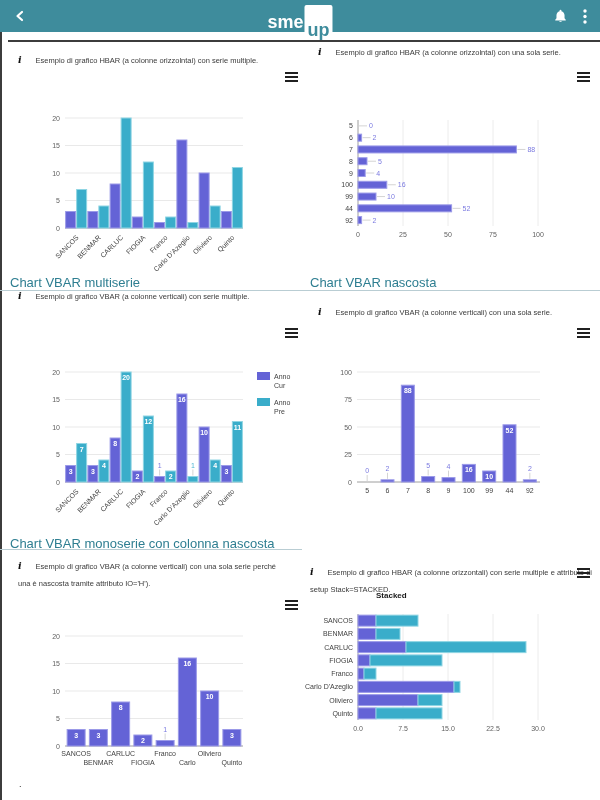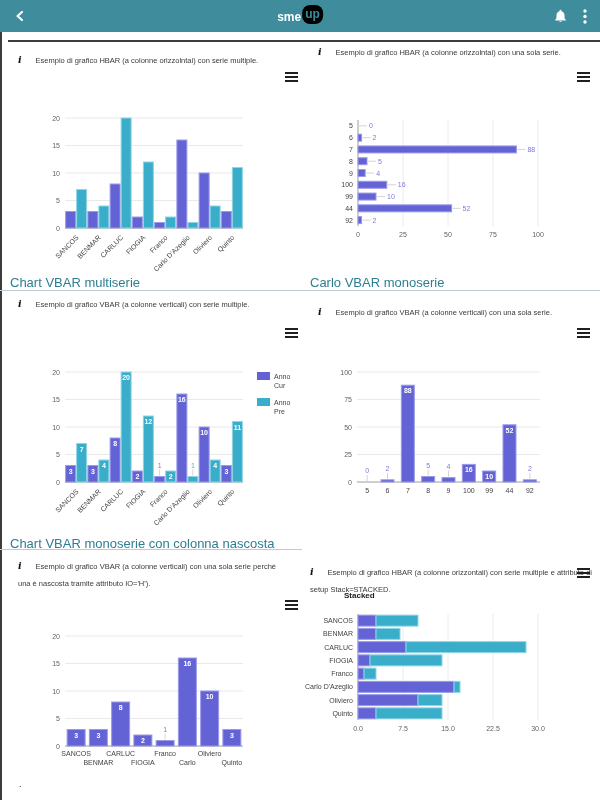--- a/index.html
+++ b/index.html
@@ -1,24 +1,24 @@
 <!DOCTYPE html>
 <html><head>
 <meta charset="utf-8">
 <style>
   * { margin:0; padding:0; box-sizing:border-box; }
   html,body { width:600px; height:800px; }
   body { position:relative; font-family:"Liberation Sans",sans-serif; background:#fff; overflow:hidden; }
 
   .appbar { position:absolute; top:0; left:0; width:600px; height:32px; background:#3e8c9c;
             display:flex; align-items:center; padding:0 13px; z-index:5; }
-  .logo { position:absolute; left:50%; transform:translateX(-50%); top:5px; font-size:12px;
-          font-weight:700; color:#fff; display:flex; align-items:flex-end; }
-  .logo .up { display:inline-block; background:#000000; color:#3e8c9c; border-radius:8px;
-              padding:0 3px 1px 3px; margin-left:1px; line-height:18px; }
+  .logo { position:absolute; left:50%; transform:translateX(-50%); top:5px; font-size:18px;
+          font-weight:700; color:#fff; display:flex; align-items:center; }
+  .logo .up { display:inline-block; background:#ffffff; color:#3e8c9c; border-radius:2px;
+              padding:16px 3px 1px 3px; margin-left:1px; line-height:18px; }
   .abar-right { margin-left:auto; display:flex; align-items:center; gap:15px; }
 
   .edge-left { position:absolute; left:0; top:32px; width:2px; height:768px; background:#3c3c3c; }
   .divider-top { position:absolute; left:8px; top:40px; width:592px; height:2px; background:#3c3c3c; }
 
   .info { position:absolute; font-size:7.5px; color:#3a3a3a; line-height:17px; text-align:justify; }
   .info .ii { font-family:"DejaVu Serif",serif; font-style:italic; font-weight:700;
               font-size:9.5px; margin-right:14px; color:#111; }
 
   .burger { position:absolute; width:13px; height:12px; cursor:pointer; }
@@ -30,28 +30,28 @@
   .ctitle { position:absolute; font-size:8px; font-weight:700; color:#1a1a1a; }
   .chart  { position:absolute; }
   svg text { font-family:"Liberation Sans",sans-serif; }
   .dot { position:absolute; font-size:9px; color:#222; }
 
   #i1{left:18px; top:51px;  width:250px} #i2{left:318px; top:43px;  width:268px}
   #b1{left:285px;top:71px}  #b2{left:577px;top:71px}
   #c0{left:38px; top:104px} #c1{left:330px;top:108px}
   #h1{left:10px; top:275px} #h2{left:310px;top:275px}
   #u1{left:0;    top:290px; width:600px}
-  #i3{left:18px; top:295px; width:260px} #i4{left:318px;top:303px; width:262px}
+  #i3{left:18px; top:287px; width:260px} #i4{left:318px;top:303px; width:262px}
   #b3{left:285px;top:327px} #b4{left:577px;top:327px}
   #c2{left:38px; top:358px} #c3{left:330px;top:358px}
   #h3{left:10px; top:536px}
   #u2{left:0;    top:549px; width:302px}
   #i5{left:18px; top:557px; width:258px} #i6{left:310px;top:563px; width:282px}
   #b5{left:285px;top:599px} #b6{left:577px;top:567px}
-  #stitle{left:344px;top:591px}
+  #stitle{left:376px;top:591px}
   #c4{left:38px; top:618px} #c5{left:298px;top:604px}
   #dot{left:19px;top:779px}
 </style>
 </head>
 <body>
 
 <div class="appbar">
   <svg width="14" height="14" viewBox="0 0 14 14">
     <polyline points="9,3 4.5,7 9,11" fill="none" stroke="#fff" stroke-width="2.2" stroke-linecap="round" stroke-linejoin="round"></polyline>
   </svg>
@@ -165,21 +165,21 @@
     <rect x="28" y="96.83333333333334" width="93.60000000000001" height="7" fill="#6463d6" stroke="#9b9ae8" stroke-width="1"></rect>
     <line x1="122.60000000000001" y1="100.33333333333334" x2="130.60000000000002" y2="100.33333333333334" stroke="#d4d4d4" stroke-width="1"></line>
     <text x="132.60000000000002" y="102.83333333333334" text-anchor="start" fill="#7b7ae0" font-size="7" font-weight="normal">52</text>
     <text x="23" y="114.61111111111111" text-anchor="end" fill="#424242" font-size="7" font-weight="normal">92</text>
     <rect x="28" y="108.61111111111111" width="3.6" height="7" fill="#6463d6" stroke="#9b9ae8" stroke-width="1"></rect>
     <line x1="32.6" y1="112.11111111111111" x2="40.6" y2="112.11111111111111" stroke="#d4d4d4" stroke-width="1"></line>
     <text x="42.6" y="114.61111111111111" text-anchor="start" fill="#7b7ae0" font-size="7" font-weight="normal">2</text>
   </svg>
 
 <div class="sechdr" id="h1">Chart VBAR multiserie</div>
-<div class="sechdr" id="h2">Carlo VBAR monoserie</div>
+<div class="sechdr" id="h2">Chart VBAR nascosta</div>
 <div class="hline" id="u1"></div>
 <div class="info" id="i3"><span class="ii">i</span><span>Esempio di grafico VBAR (a colonne verticali) con serie multiple.</span></div>
 <div class="info" id="i4"><span class="ii">i</span><span>Esempio di grafico VBAR (a colonne verticali) con una sola serie.</span></div>
 <div class="burger" id="b3">
     <i></i>
     <i></i>
     <i></i>
   </div>
 <div class="burger" id="b4">
     <i></i>

